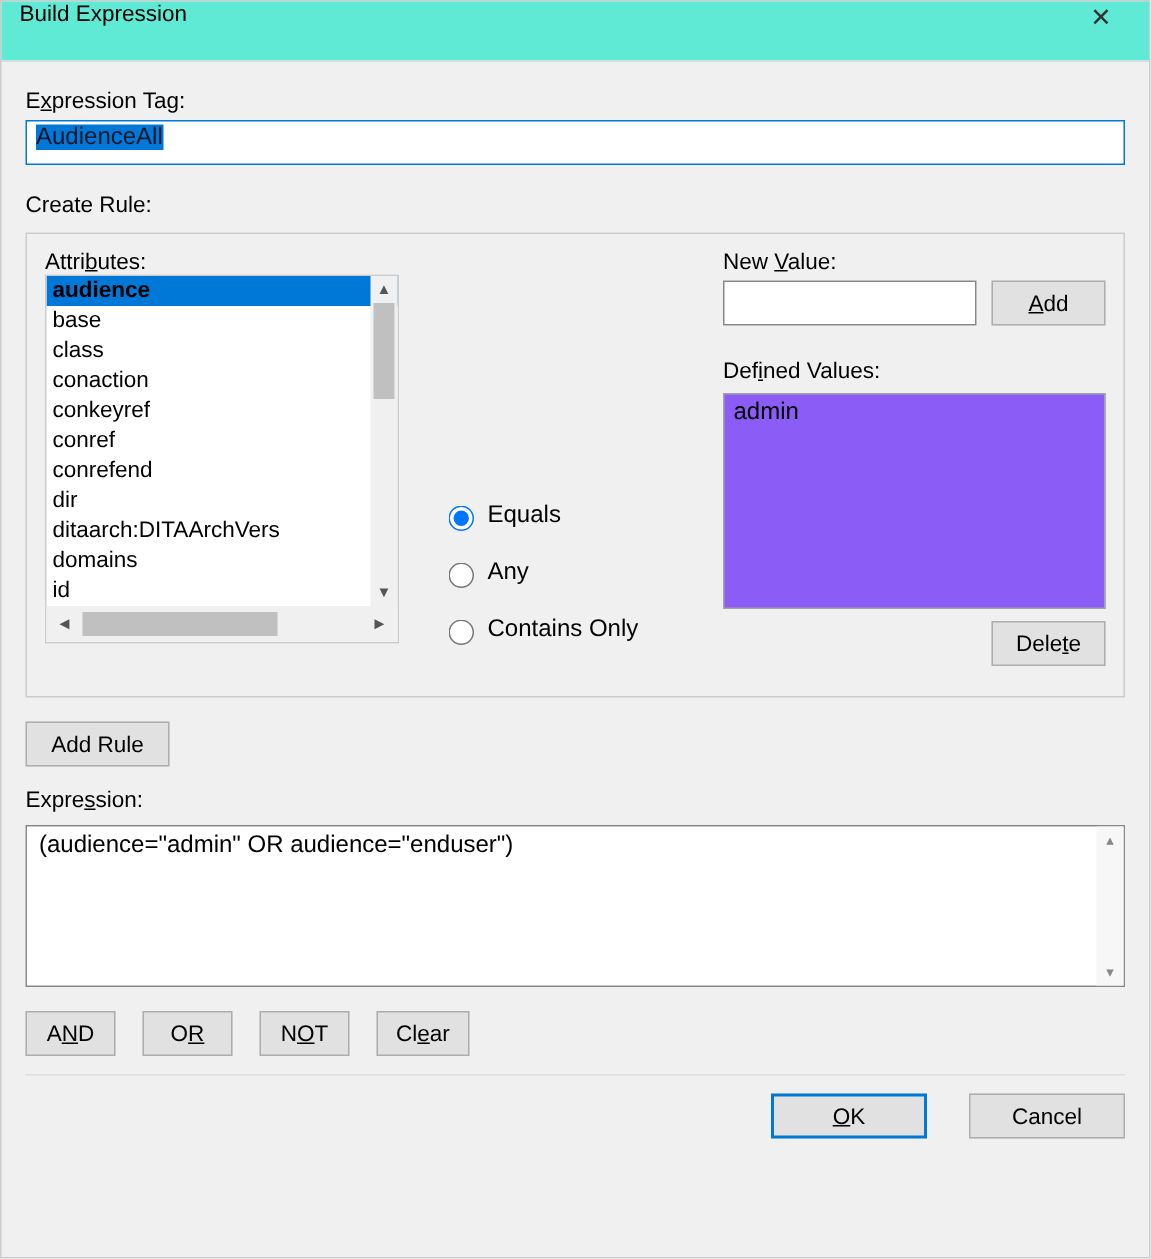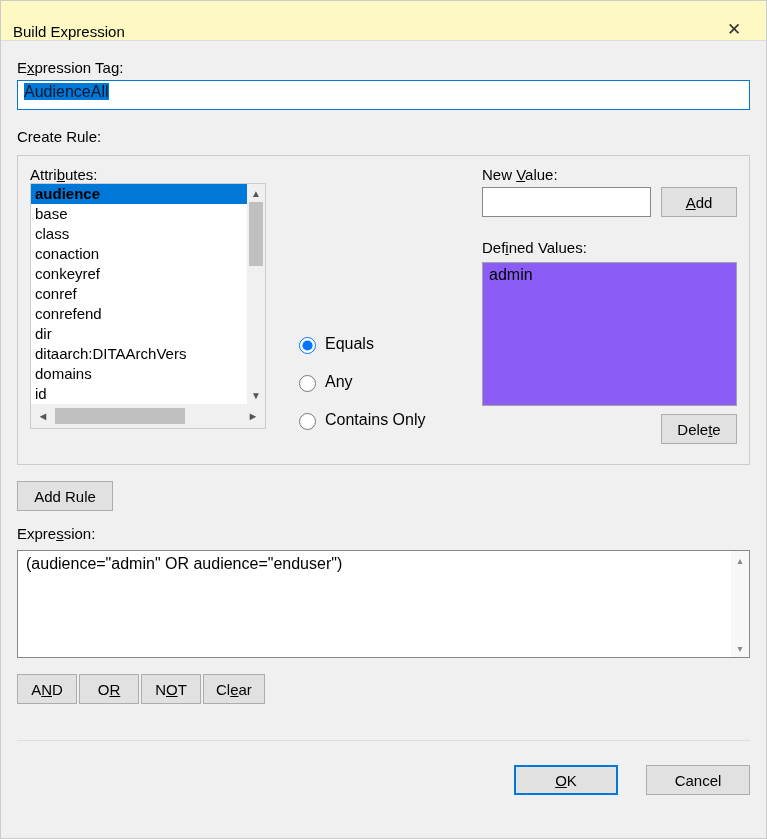--- a/index.html
+++ b/index.html
@@ -16,24 +16,24 @@
   .window {
     width: 767px;
     height: 839px;
     background: #f0f0f0;
     border: 1px solid #ccc;
     display: flex;
     flex-direction: column;
   }
   .titlebar {
     height: 40px;
-    background: #fef9c3;
+    background: #5eead4;
     border-bottom: 1px solid #ddd;
     display: flex;
-    align-items: flex-end;
+    align-items: flex-start;
     padding: 0 12px;
     justify-content: space-between;
   }
   .titlebar-title {
     font-size: 15px;
   }
   .close-x {
     width: 40px;
     text-align: center;
     font-size: 17px;
@@ -171,26 +171,26 @@
   }
   .expr-scroll {
     position:absolute; right:0; top:0; bottom:0; width:18px;
     background:#f7f7f7;
     display:flex; flex-direction:column; justify-content:space-between;
   }
   .expr-scroll .arrow {
     height:18px; display:flex;align-items:center;justify-content:center;
     font-size:10px;color:#888;
   }
-  .logic-row { display:flex; gap:2px; margin-top:16px; }
+  .logic-row { display:flex; gap:18px; margin-top:16px; }
   .logic-row .btn { min-width:60px; }
   .button-bar {
     border-top:1px solid #ddd;
-    padding-top:24px;
-    margin-top:36px;
+    padding-top:12px;
+    margin-top:12px;
     display:flex; justify-content:flex-end; gap:28px;
   }
   .button-bar .btn { min-width:104px; height:30px; }
 </style>
 </head>
 <body>
 
 <div class="window">
 
   <div class="titlebar">

